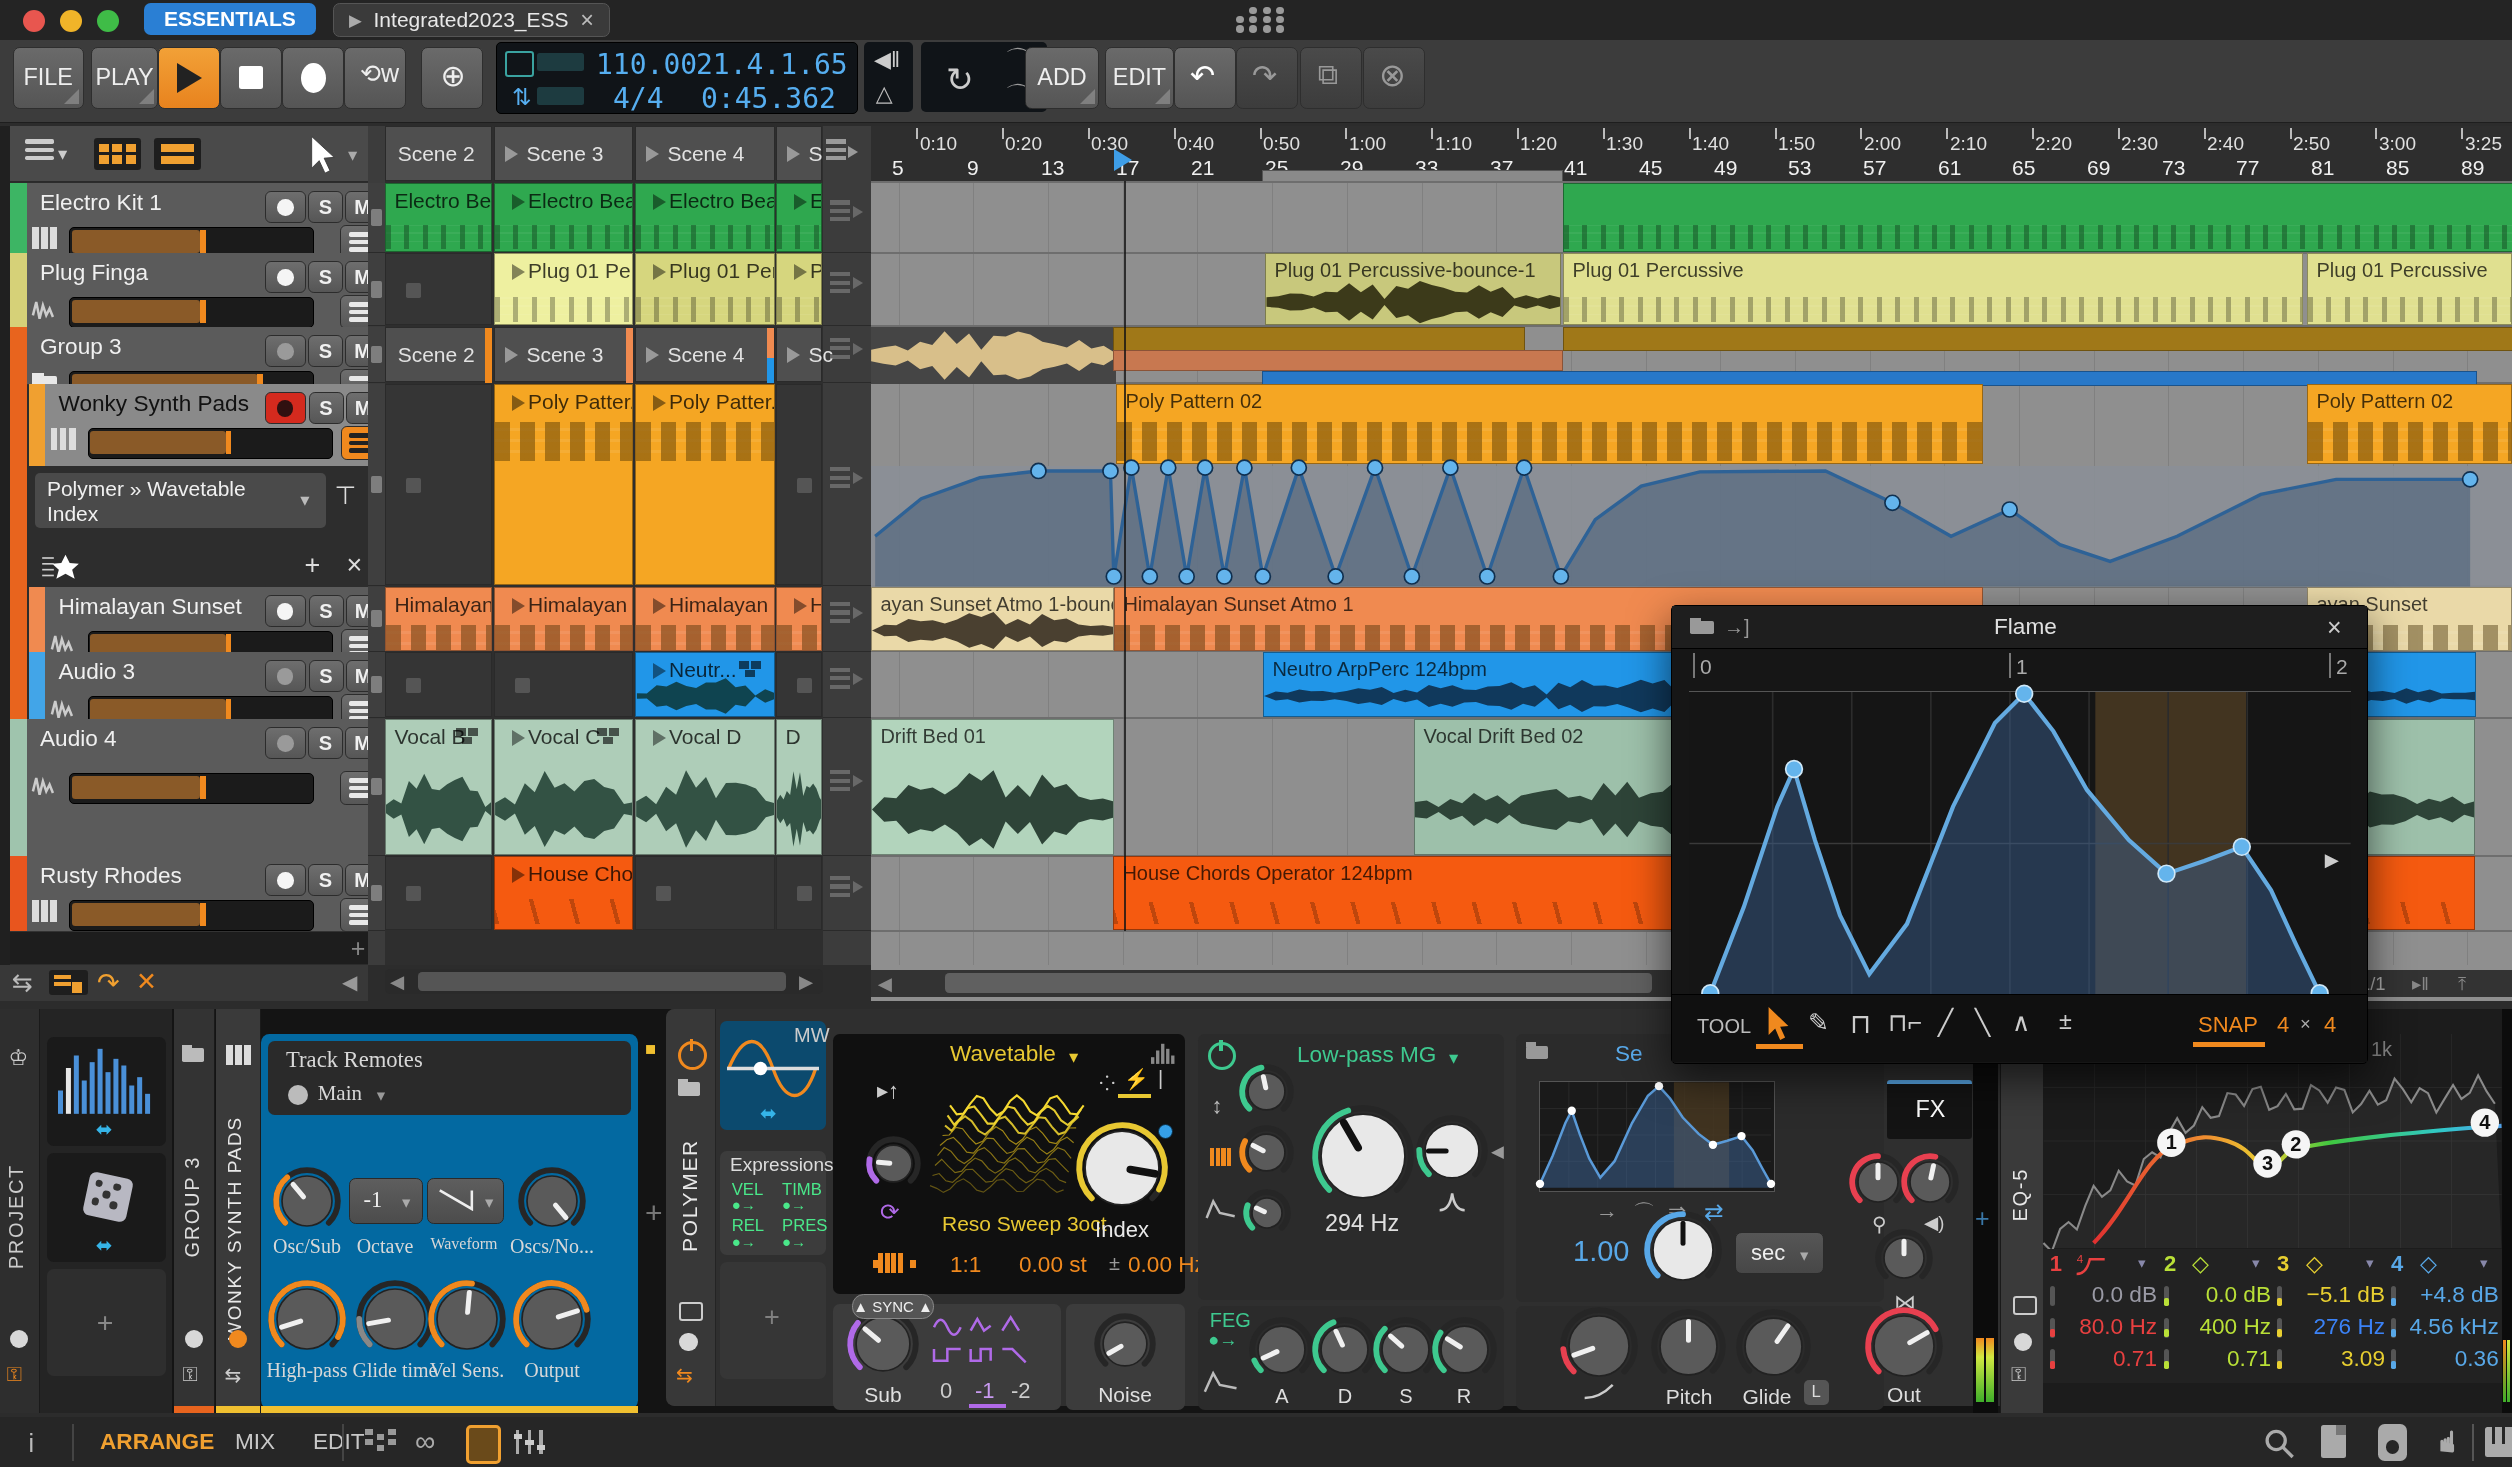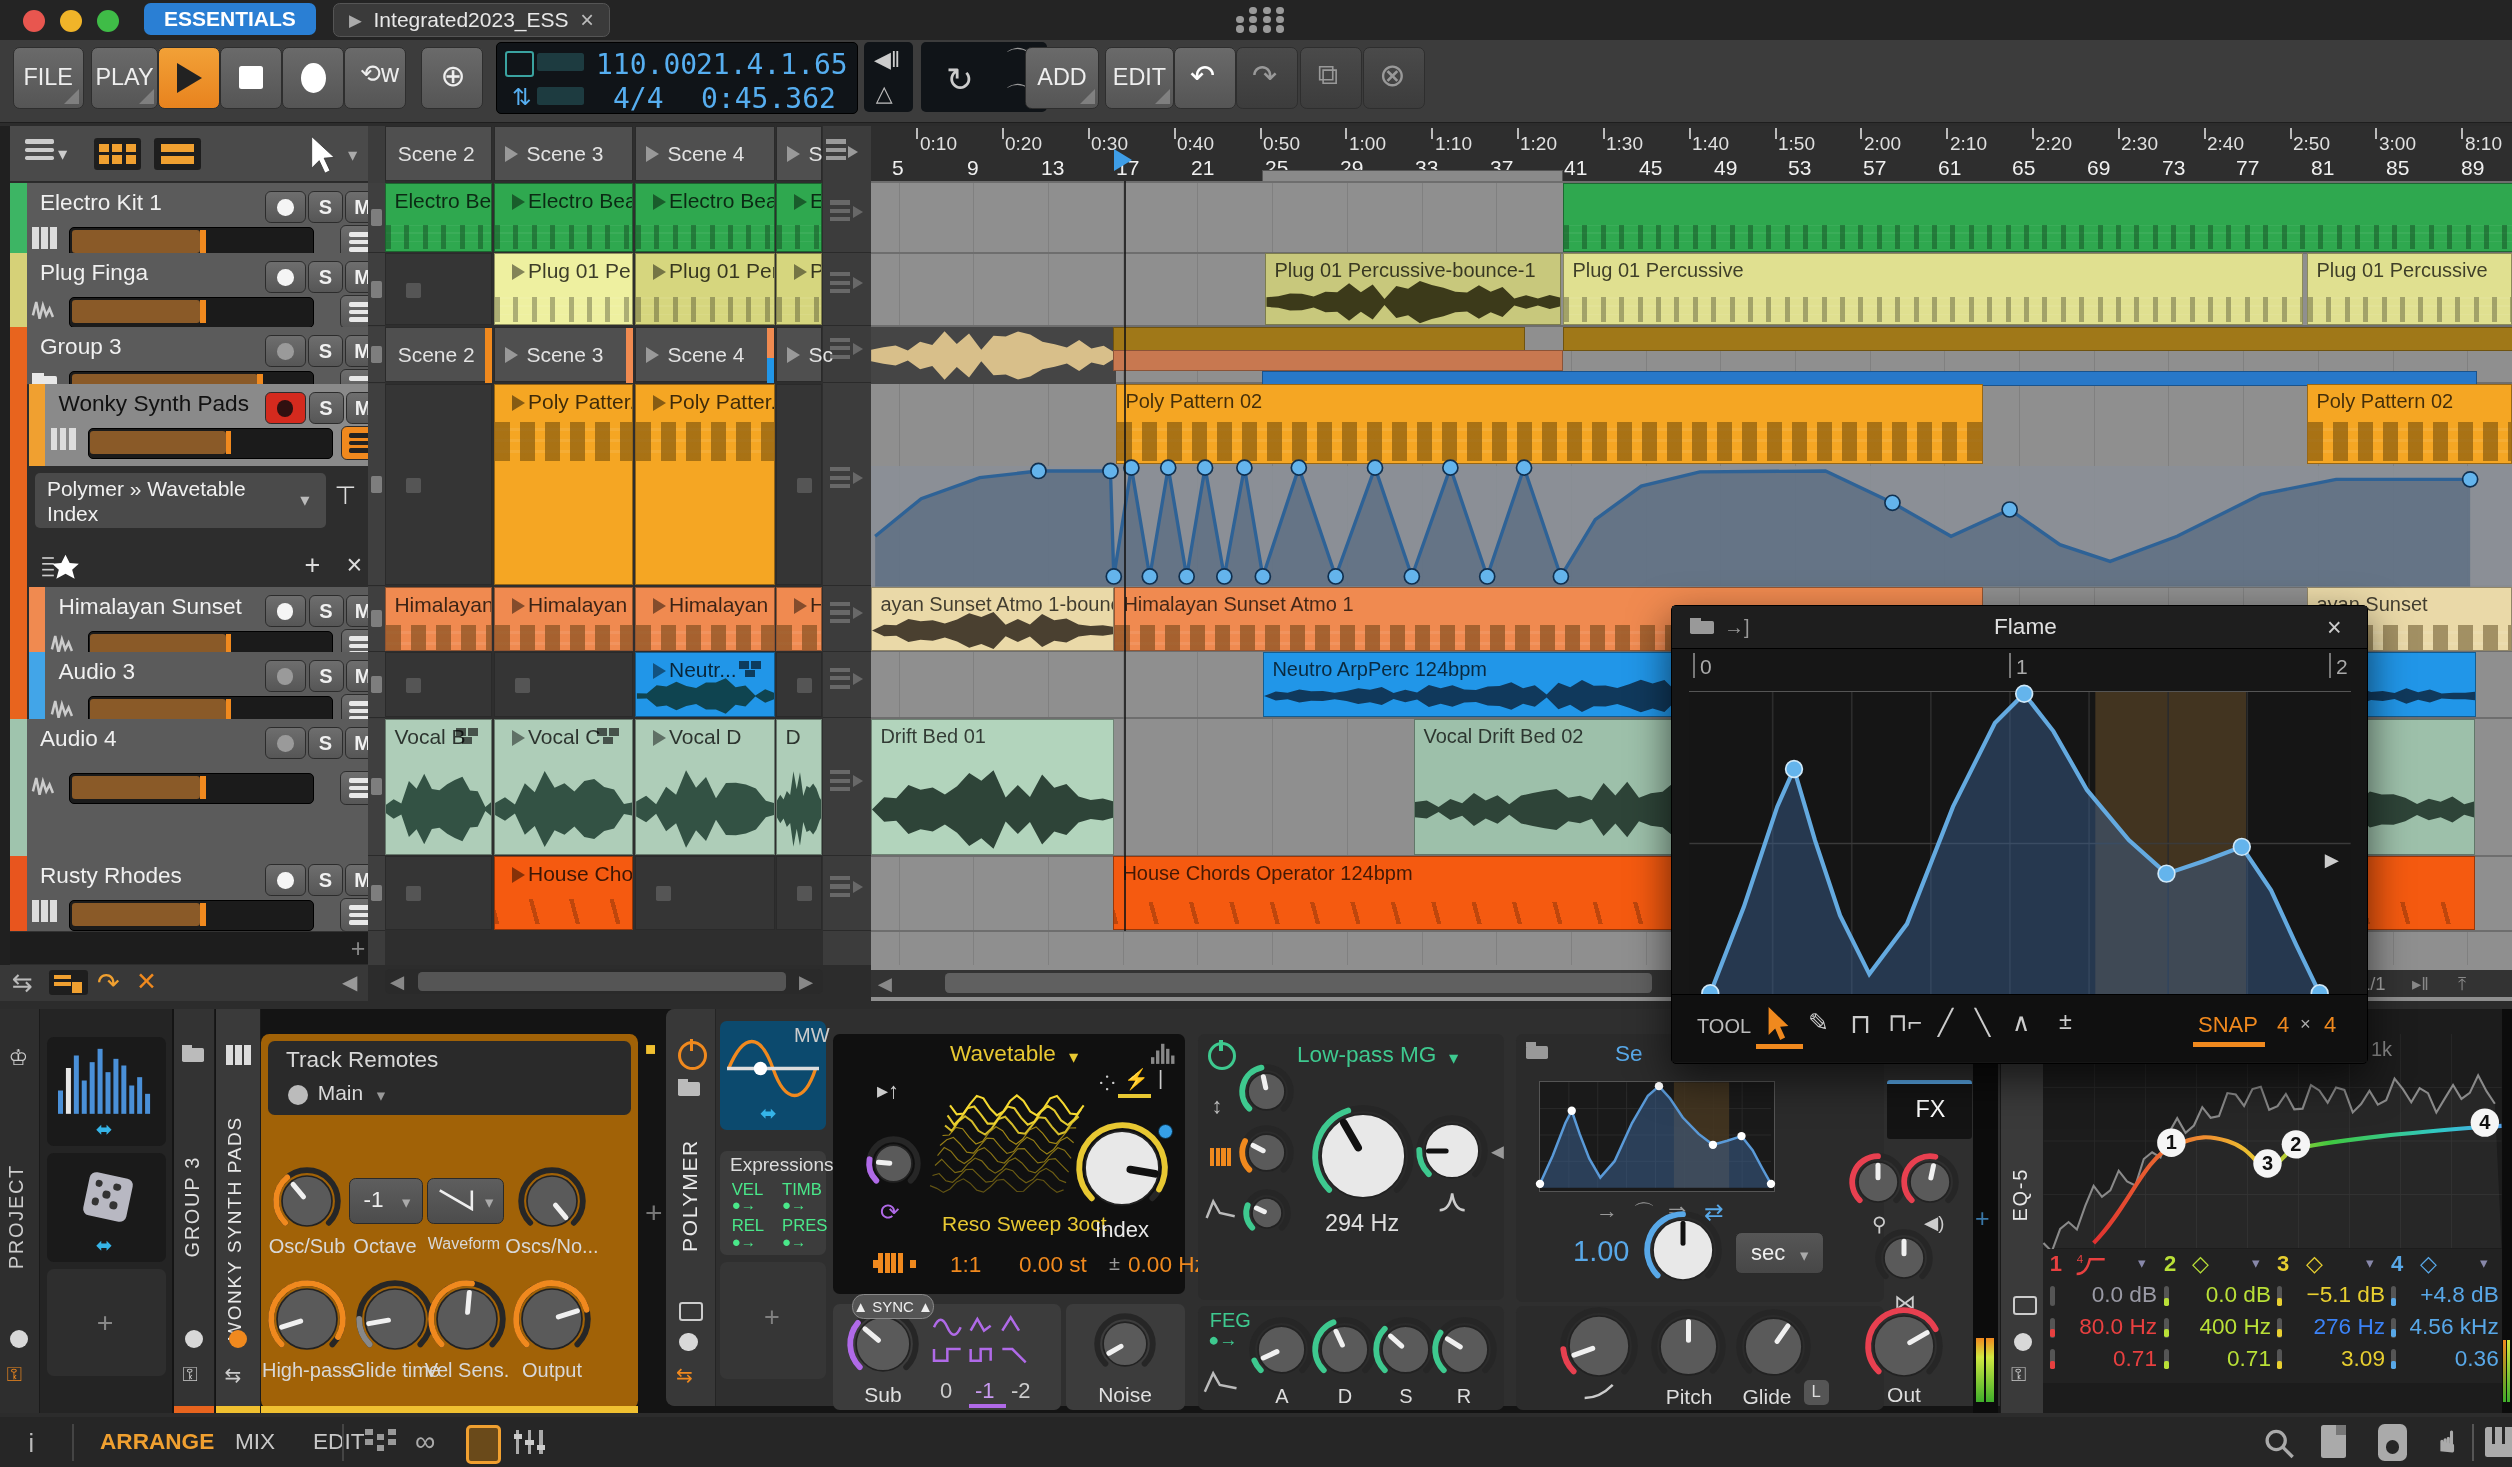--- a/index.html
+++ b/index.html
@@ -725,21 +725,21 @@
         <div style="position: absolute; left: 1164px; top: 6.7px; width: auto; height: auto; white-space: nowrap; font-size: 19px; color: rgb(224, 224, 224);">2:20</div>
         <div style="position: absolute; left: 1247px; top: 1.7px; width: 1.7px; height: 11.7px; background: rgb(187, 187, 187);"></div>
         <div style="position: absolute; left: 1250px; top: 6.7px; width: auto; height: auto; white-space: nowrap; font-size: 19px; color: rgb(224, 224, 224);">2:30</div>
         <div style="position: absolute; left: 1333px; top: 1.7px; width: 1.7px; height: 11.7px; background: rgb(187, 187, 187);"></div>
         <div style="position: absolute; left: 1336px; top: 6.7px; width: auto; height: auto; white-space: nowrap; font-size: 19px; color: rgb(224, 224, 224);">2:40</div>
         <div style="position: absolute; left: 1419px; top: 1.7px; width: 1.7px; height: 11.7px; background: rgb(187, 187, 187);"></div>
         <div style="position: absolute; left: 1422px; top: 6.7px; width: auto; height: auto; white-space: nowrap; font-size: 19px; color: rgb(224, 224, 224);">2:50</div>
         <div style="position: absolute; left: 1504px; top: 1.7px; width: 1.7px; height: 11.7px; background: rgb(187, 187, 187);"></div>
         <div style="position: absolute; left: 1508px; top: 6.7px; width: auto; height: auto; white-space: nowrap; font-size: 19px; color: rgb(224, 224, 224);">3:00</div>
         <div style="position: absolute; left: 1590px; top: 1.7px; width: 1.7px; height: 11.7px; background: rgb(187, 187, 187);"></div>
-        <div style="position: absolute; left: 1594px; top: 6.7px; width: auto; height: auto; white-space: nowrap; font-size: 19px; color: rgb(224, 224, 224);">8:10</div>
+        <div style="position: absolute; left: 1594px; top: 6.7px; width: auto; height: auto; white-space: nowrap; font-size: 19px; color: rgb(224, 224, 224);">3:25</div>
         <div style="position: absolute; left: 21px; top: 30px; width: auto; height: auto; white-space: nowrap; font-size: 21px; color: rgb(240, 240, 240);">5</div>
         <div style="position: absolute; left: 96px; top: 30px; width: auto; height: auto; white-space: nowrap; font-size: 21px; color: rgb(240, 240, 240);">9</div>
         <div style="position: absolute; left: 170px; top: 30px; width: auto; height: auto; white-space: nowrap; font-size: 21px; color: rgb(240, 240, 240);">13</div>
         <div style="position: absolute; left: 245px; top: 30px; width: auto; height: auto; white-space: nowrap; font-size: 21px; color: rgb(240, 240, 240);">17</div>
         <div style="position: absolute; left: 320px; top: 30px; width: auto; height: auto; white-space: nowrap; font-size: 21px; color: rgb(240, 240, 240);">21</div>
         <div style="position: absolute; left: 394px; top: 30px; width: auto; height: auto; white-space: nowrap; font-size: 21px; color: rgb(240, 240, 240);">25</div>
         <div style="position: absolute; left: 469px; top: 30px; width: auto; height: auto; white-space: nowrap; font-size: 21px; color: rgb(240, 240, 240);">29</div>
         <div style="position: absolute; left: 544px; top: 30px; width: auto; height: auto; white-space: nowrap; font-size: 21px; color: rgb(240, 240, 240);">33</div>
         <div style="position: absolute; left: 619px; top: 30px; width: auto; height: auto; white-space: nowrap; font-size: 21px; color: rgb(240, 240, 240);">37</div>
         <div style="position: absolute; left: 693px; top: 30px; width: auto; height: auto; white-space: nowrap; font-size: 21px; color: rgb(240, 240, 240);">41</div>
@@ -959,21 +959,21 @@
         <div style="position: absolute; left: 10px; top: 36px; width: 25px; height: 22px;">
           <div style="position: absolute; left: 0px; top: 0px; width: 6.7px; height: 20px; background: rgb(221, 221, 221);"></div>
           <div style="position: absolute; left: 9.2px; top: 0px; width: 6.7px; height: 20px; background: rgb(221, 221, 221);"></div>
           <div style="position: absolute; left: 18.4px; top: 0px; width: 6.7px; height: 20px; background: rgb(221, 221, 221);"></div>
         </div>
         <div class="abs vlabel" style="position: absolute; left: 8.4px; top: 80px; width: auto; height: 251px; white-space: nowrap; font-size: 19px; color: rgb(232, 232, 232);">WONKY SYNTH PADS</div>
         <div style="position: absolute; left: 12.6px; top: 321px; width: 18.4px; height: 18.4px; border-radius: 50%; background: rgb(240, 137, 30);"></div>
         <div style="position: absolute; left: 8.4px; top: 354px; width: auto; height: auto; white-space: nowrap; font-size: 20px; color: rgb(204, 204, 204);">⇆</div>
         <div style="position: absolute; left: 0px; top: 397px; width: 44px; height: 6.7px; background: rgb(240, 192, 48);"></div>
       </div>
-      <div style="position: absolute; left: 261px; top: 25px; width: 377px; height: 375px; background: #a16207; border-radius: 8.4px;">
+      <div style="position: absolute; left: 261px; top: 25px; width: 377px; height: 375px; background: #0369a1; border-radius: 8.4px; font-family: Liberation Serif, serif;">
         <div style="position: absolute; left: 6.7px; top: 6.7px; width: 363px; height: 74px; background: rgb(42, 42, 42); border-radius: 6.7px;">
           <div style="position: absolute; left: 18.4px; top: 6.7px; width: auto; height: auto; white-space: nowrap; font-size: 22.6px; color: rgb(216, 216, 216);">Track Remotes</div>
           <div style="position: absolute; left: 20px; top: 44px; width: 20px; height: 20px; border-radius: 50%; background: rgb(187, 187, 187);"></div>
           <div style="position: absolute; left: 50px; top: 40px; width: auto; height: auto; white-space: nowrap; font-size: 21px; color: rgb(216, 216, 216);">Main</div>
           <div style="position: absolute; left: 109px; top: 44px; width: auto; height: auto; white-space: nowrap; font-size: 16.7px; color: rgb(153, 153, 153);">▾</div>
         </div>
         <svg width="70" height="70" style="position: absolute; left: 11px; top: 132px;" viewBox="0 0 84 84">
           <path d="M 15.83704909609774 68.16295090390226 A 37 37 0 1 1 68.16295090390226 68.16295090390226" stroke="#262626" stroke-width="7" fill="none" stroke-linecap="round"></path>
           <path d="M 15.83704909609774 68.16295090390226 A 37 37 0 0 1 18.21685844159805 13.656355604597813" stroke="#f0891e" stroke-width="7" fill="none" stroke-linecap="round"></path>
           <circle cx="42" cy="42" r="30" fill="#5a5a5a" stroke="#222" stroke-width="2"></circle>

